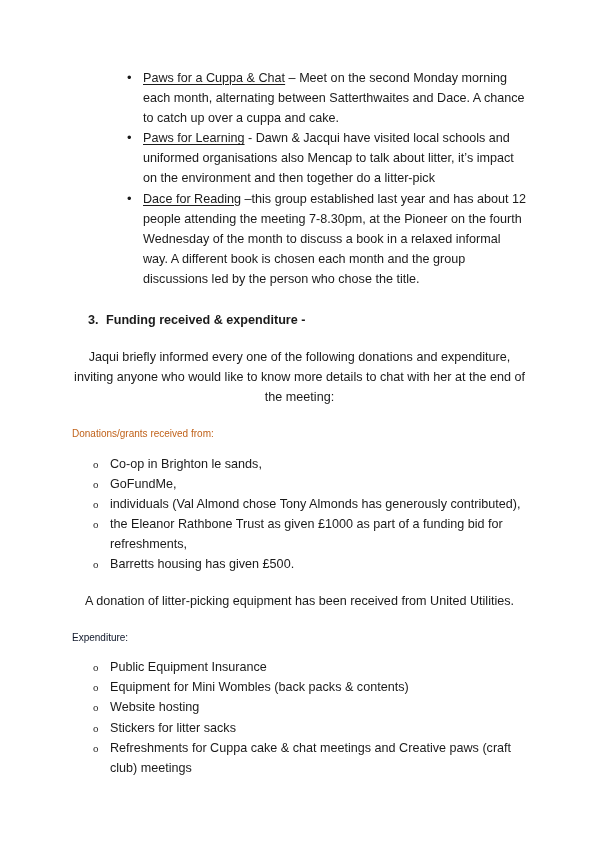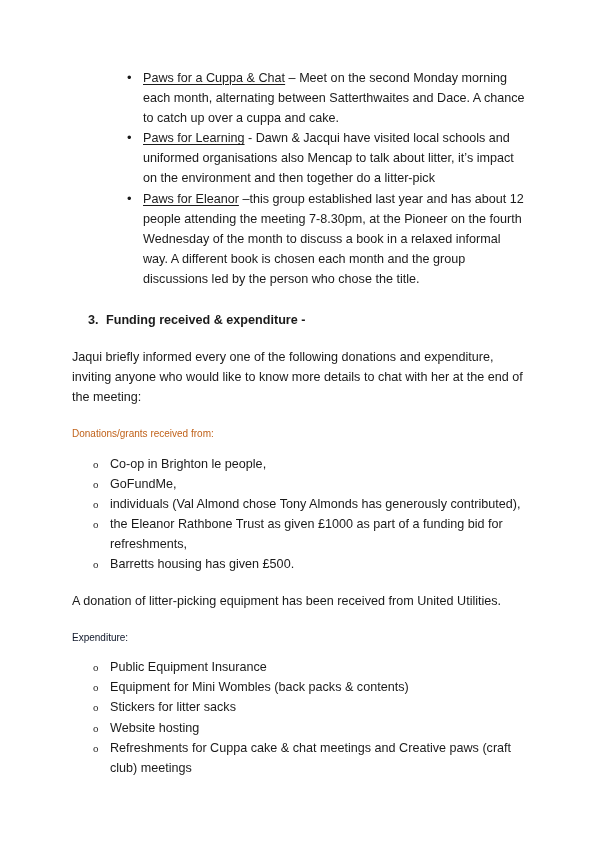--- a/index.html
+++ b/index.html
@@ -91,21 +91,21 @@
     position: absolute;
     left: 16px;
     top: 0;
     font-weight: bold;
   }
   .numbered-heading .htext {
     display: inline-block;
     padding-left: 18px;
   }
 
-  .para { margin: 0; text-align: left; }
+  .para { margin: 0; text-align: center; }
 
   .section-heading {
     margin: 0;
     font-weight: normal;
     font-size: 10px;
   }
 
   .gap-sm { height: 9px; }
   .gap-md { height: 17px; }
   .gap-lg { height: 21px; }
@@ -117,21 +117,21 @@
   <div class="content">
 
     <ul class="dot-list">
       <li>
         <span class="u">Paws for a Cuppa &amp; Chat</span><span> – </span><span>Meet on the second Monday morning each month, alternating between Satterthwaites and Dace. A chance to catch up over a cuppa and cake.</span>
       </li>
       <li>
         <span class="u">Paws for Learning</span><span> - </span><span>Dawn &amp; Jacqui have visited local schools and uniformed organisations also Mencap to talk about litter, it’s impact on the environment and then together do a litter-pick</span>
       </li>
       <li>
-        <span class="u">Paws for Eleanor</span><span> –</span><span>this group established last year and has about 12 people attending the meeting 7-8.30pm, at the Pioneer on the fourth Wednesday of the month to discuss a book in a relaxed informal way.  A different book is chosen each month and the group discussions led by the person who chose the title.</span>
+        <span class="u">Dace for Reading</span><span> –</span><span>this group established last year and has about 12 people attending the meeting 7-8.30pm, at the Pioneer on the fourth Wednesday of the month to discuss a book in a relaxed informal way.  A different book is chosen each month and the group discussions led by the person who chose the title.</span>
       </li>
     </ul>
 
     <div class="gap-lg"></div>
 
     <div class="numbered-heading">
       <span class="num">3.</span>
       <span class="htext">Funding received &amp; expenditure  -</span>
     </div>
 
@@ -139,39 +139,39 @@
 
     <p class="para">Jaqui briefly informed every one of the following donations and expenditure, inviting anyone who would like to know more details to chat with her at the end of the meeting:</p>
 
     <div class="gap-md"></div>
 
     <p class="section-heading" style="color:#C0621A">Donations/grants received from:</p>
 
     <div class="gap-sm"></div>
 
     <ul class="circle-list">
-      <li>Co-op in Brighton le people,</li>
+      <li>Co-op in Brighton le sands,</li>
       <li> GoFundMe,</li>
       <li>individuals (Val Almond chose Tony Almonds has generously contributed),</li>
       <li>the Eleanor Rathbone Trust as given £1000 as part of a funding bid for refreshments,</li>
       <li>Barretts housing has given £500.</li>
     </ul>
 
     <div class="gap-md"></div>
 
     <p class="para">A donation of litter-picking equipment has been received from United Utilities.</p>
 
     <div class="gap-md"></div>
 
     <p class="section-heading" style="color:#0f172a">Expenditure:</p>
 
     <div class="gap-sm"></div>
 
     <ul class="circle-list">
       <li>Public Equipment Insurance</li>
       <li>Equipment for Mini Wombles (back packs &amp; contents)</li>
+      <li>Website hosting</li>
       <li>Stickers for litter sacks</li>
-      <li>Website hosting</li>
       <li>Refreshments for Cuppa cake &amp; chat meetings and Creative paws  (craft club) meetings</li>
     </ul>
 
   </div>
 </div>
 
 </body></html>

